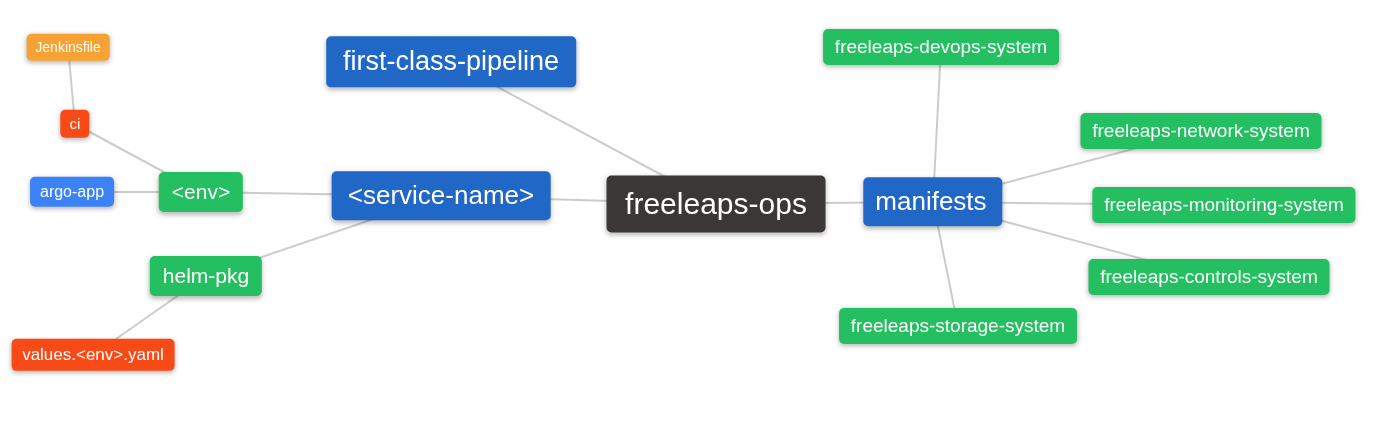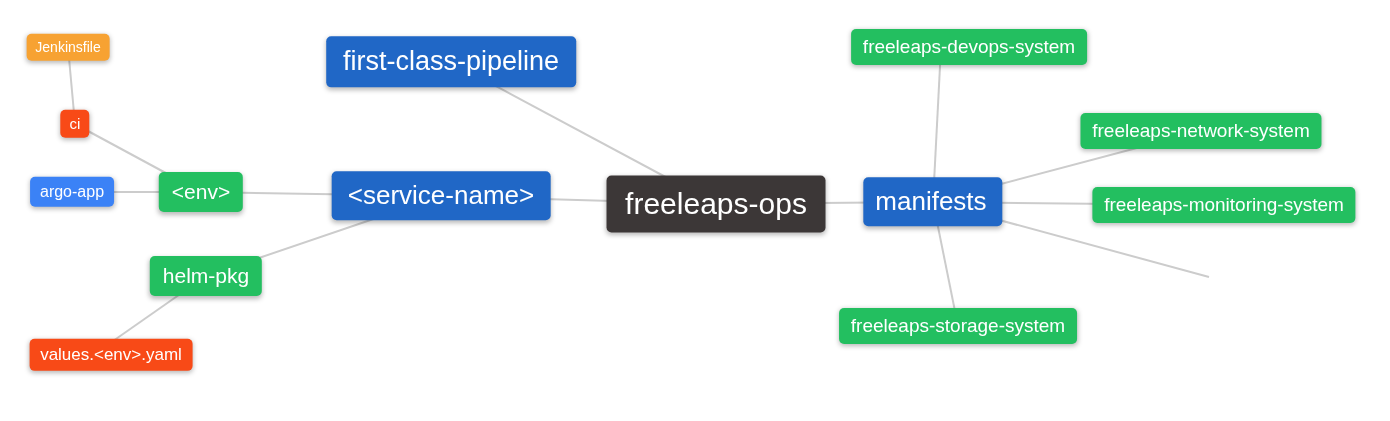--- a/index.html
+++ b/index.html
@@ -55,22 +55,23 @@
       <line x1="933" y1="202" x2="1212" y2="205" stroke="#cccccc" stroke-width="2"></line>
       <line x1="933" y1="202" x2="1209" y2="277" stroke="#cccccc" stroke-width="2"></line>
       <line x1="933" y1="202" x2="958" y2="326" stroke="#cccccc" stroke-width="2"></line>
     </svg>
 
   <div class="node" style="left: 68px; top: 47px; font-size: 14px; background: rgb(247, 162, 50); color: rgb(255, 255, 255);">Jenkinsfile</div>
   <div class="node" style="left: 75px; top: 124px; font-size: 15px; background: rgb(248, 74, 23); color: rgb(255, 255, 255);">ci</div>
   <div class="node" style="left: 72px; top: 192px; font-size: 16px; background: #3b82f6; color: rgb(255, 255, 255);">argo-app</div>
   <div class="node" style="left: 201px; top: 192px; font-size: 21px; background: rgb(35, 191, 96); color: rgb(255, 255, 255);">&lt;env&gt;</div>
   <div class="node" style="left: 206px; top: 276px; font-size: 21px; background: rgb(35, 191, 96); color: rgb(255, 255, 255);">helm-pkg</div>
-  <div class="node" style="left: 93px; top: 355px; font-size: 17px; background: rgb(248, 74, 23); color: rgb(255, 255, 255); margin-left: 18px;">values.&lt;env&gt;.yaml</div>
+  <div class="node" style="left: 93px; top: 355px; font-size: 17px; background: rgb(248, 74, 23); color: rgb(255, 255, 255);">values.&lt;env&gt;.yaml</div>
   <div class="node" style="left: 441px; top: 196px; font-size: 26px; background: rgb(32, 103, 198); color: rgb(255, 255, 255);">&lt;service-name&gt;</div>
   <div class="node" style="left: 451px; top: 62px; font-size: 27px; background: rgb(32, 103, 198); color: rgb(255, 255, 255);">first-class-pipeline</div>
   <div class="node" style="left: 716px; top: 204px; font-size: 30px; background: rgb(60, 55, 55); color: rgb(255, 255, 255);">freeleaps-ops</div>
   <div class="node" style="left: 933px; top: 202px; font-size: 26px; background: rgb(32, 103, 198); color: rgb(255, 255, 255); padding-left: 12px;">manifests</div>
-  <div class="node" style="left: 941px; top: 47px; font-size: 19px; background: rgb(35, 191, 96); color: rgb(255, 255, 255); margin-left: 28px;">freeleaps-devops-system</div>
+  <div class="node" style="left: 941px; top: 47px; font-size: 19px; background: rgb(35, 191, 96); color: rgb(255, 255, 255);">freeleaps-devops-system</div>
   <div class="node" style="left: 1201px; top: 131px; font-size: 19px; background: rgb(35, 191, 96); color: rgb(255, 255, 255);">freeleaps-network-system</div>
   <div class="node" style="left: 1212px; top: 205px; font-size: 19px; background: rgb(35, 191, 96); color: rgb(255, 255, 255); margin-left: 12px;">freeleaps-monitoring-system</div>
+  <div class="node" style="left: 1209px; top: 277px; font-size: 19px; background: rgb(35, 191, 96); color: rgb(255, 255, 255);">freeleaps-controls-system</div>
   <div class="node" style="left: 958px; top: 326px; font-size: 19px; background: rgb(35, 191, 96); color: rgb(255, 255, 255);">freeleaps-storage-system</div>
 </div>
 
 </body></html>

